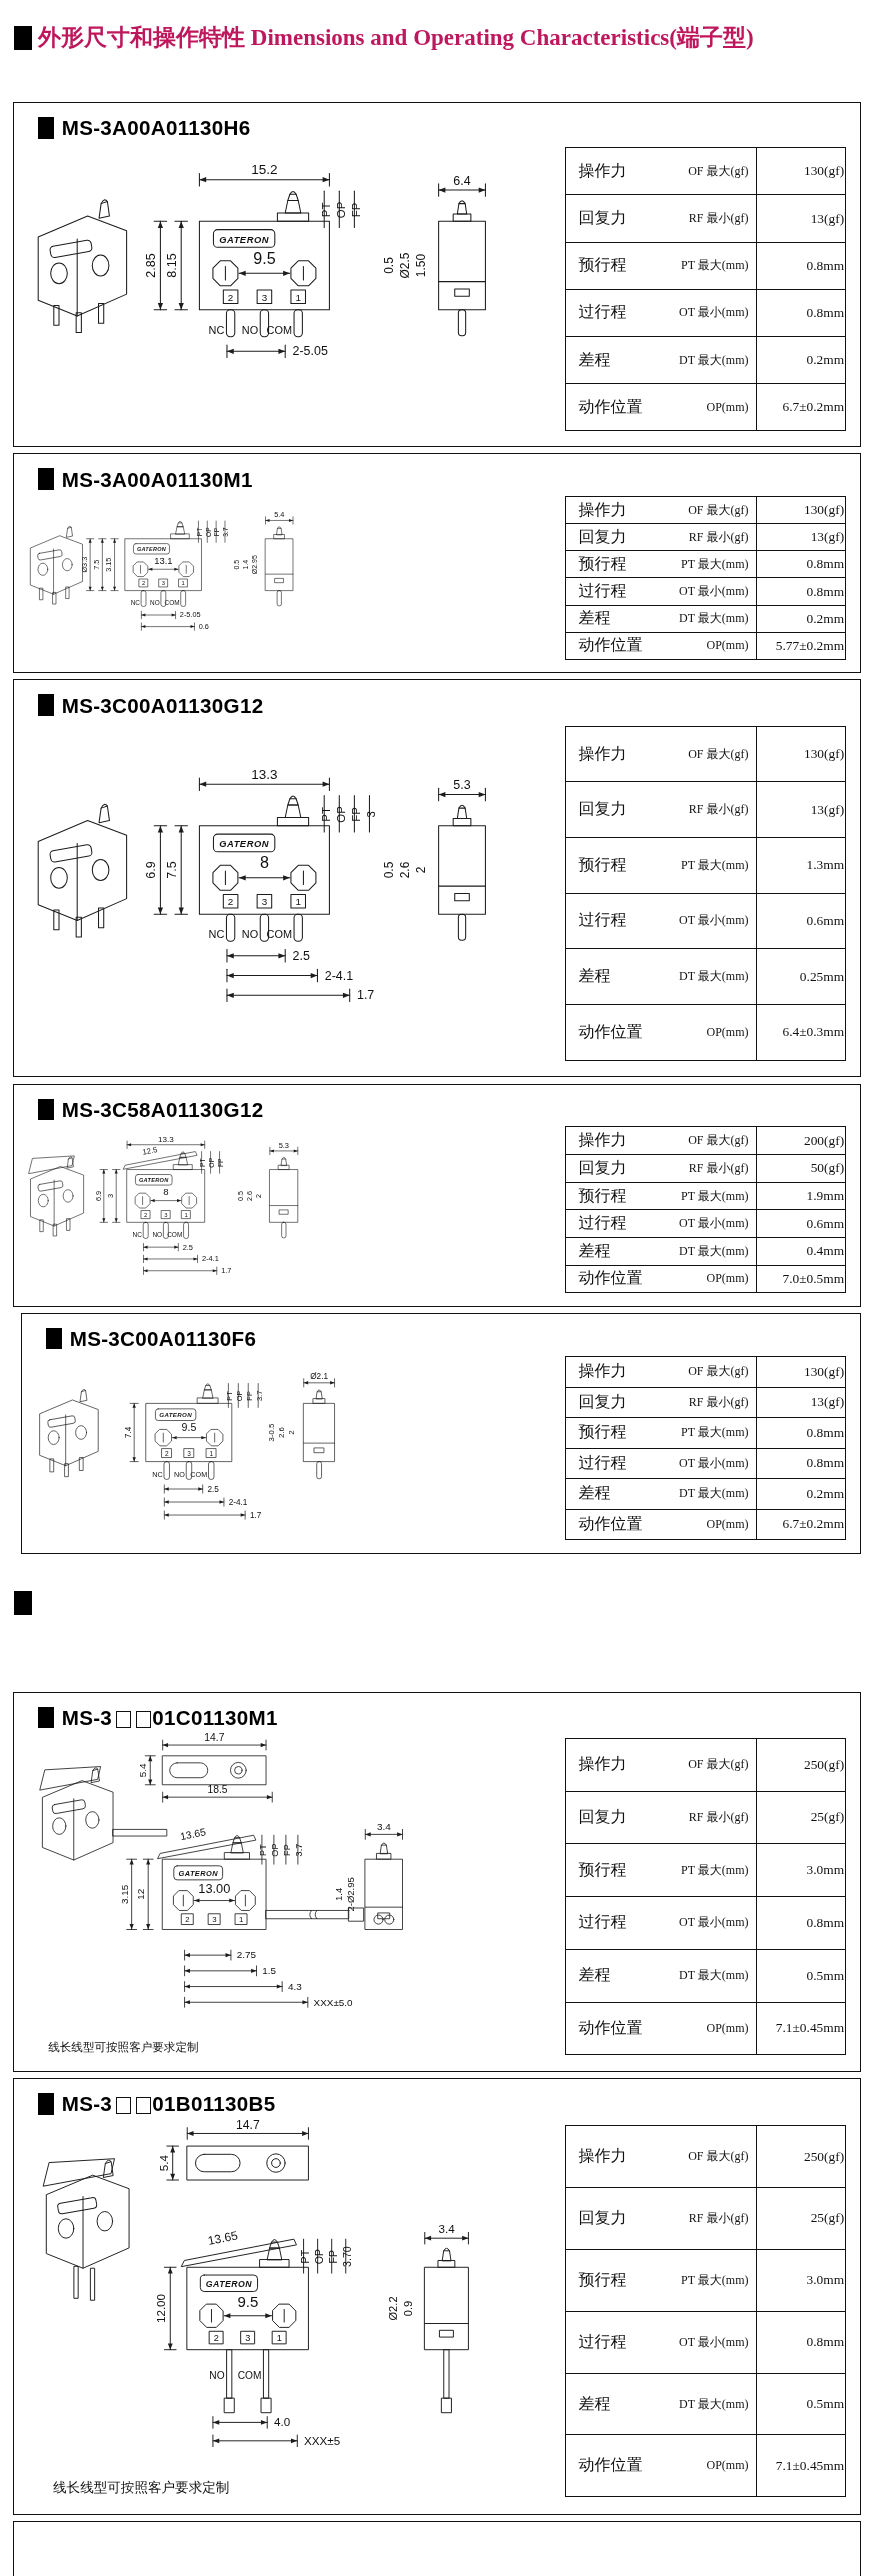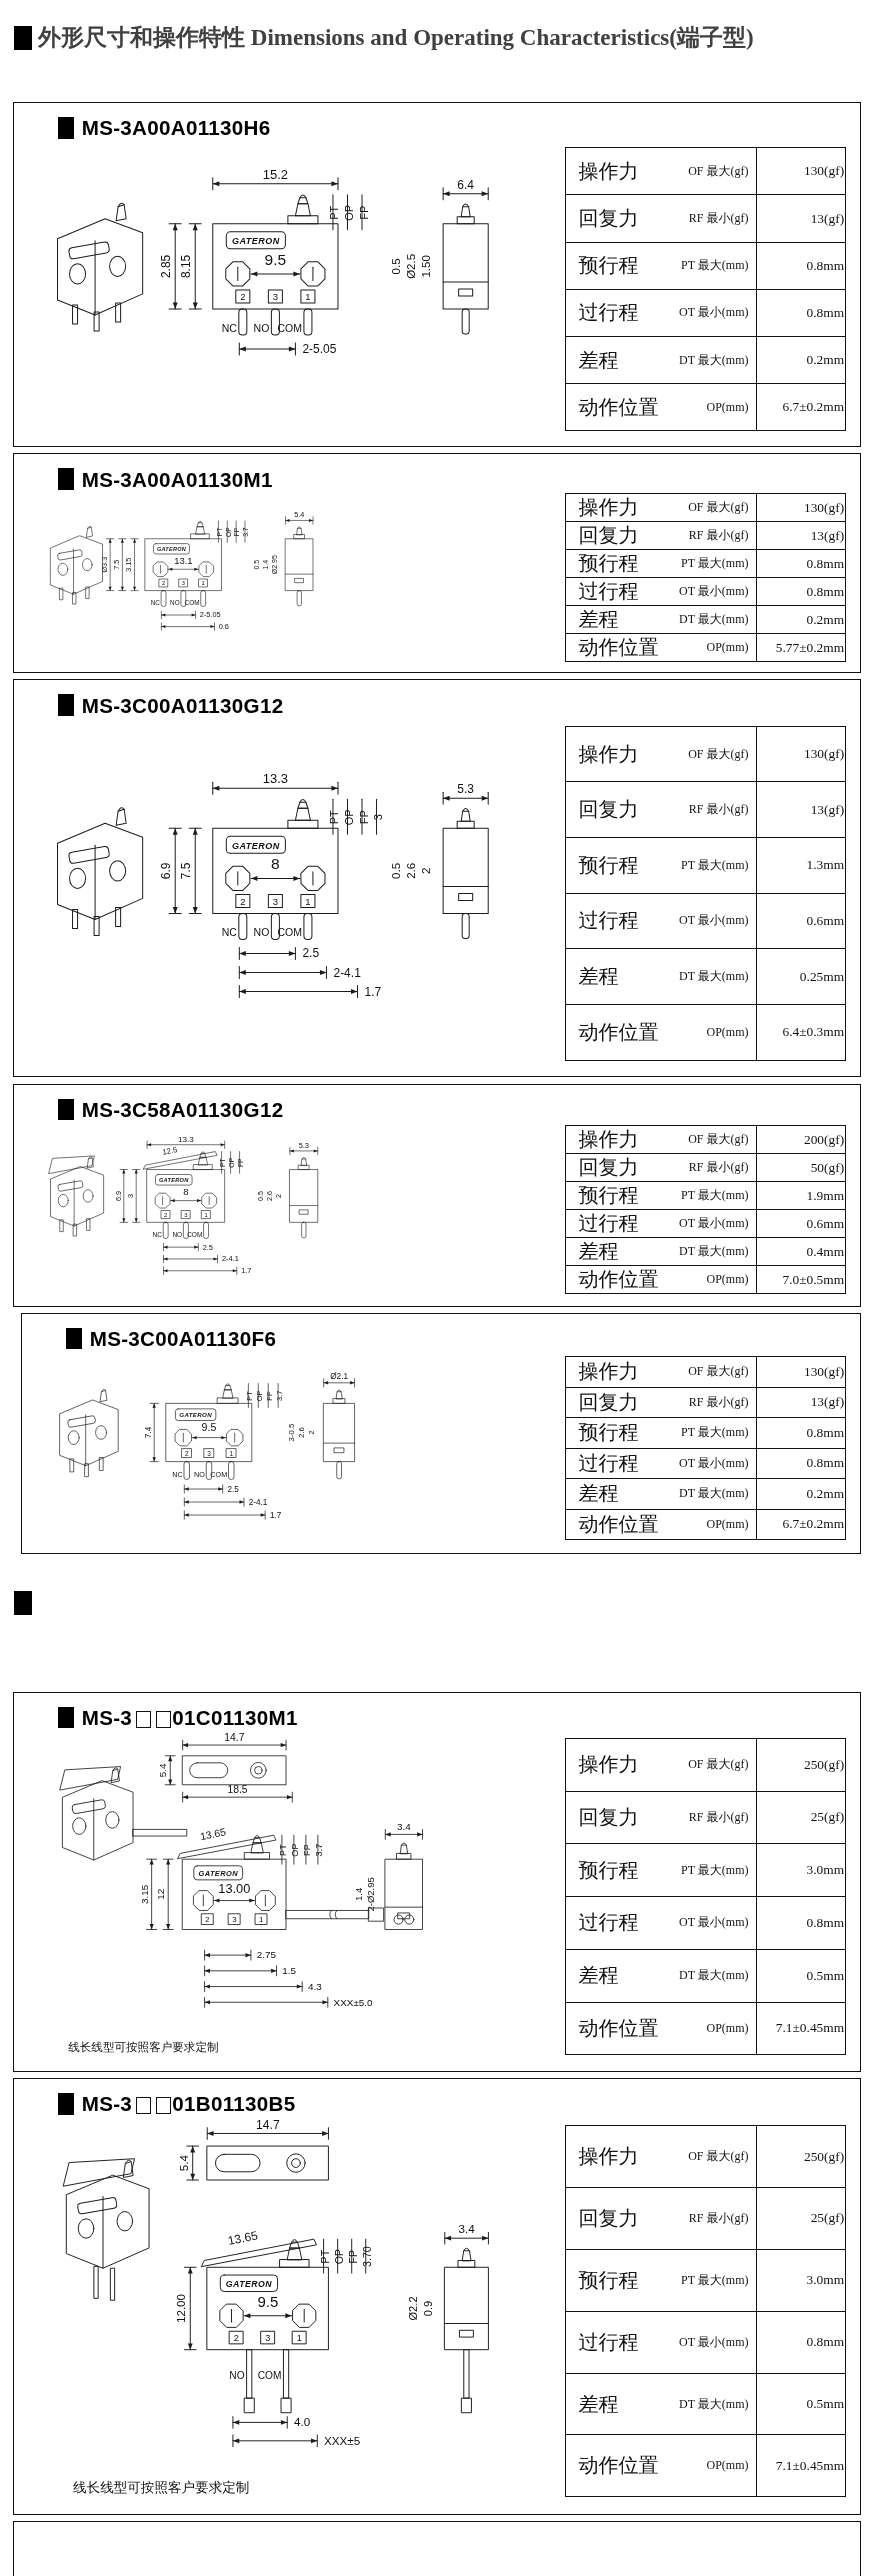--- a/index.html
+++ b/index.html
@@ -1,39 +1,39 @@
 <!DOCTYPE html>
 <html style="font-size:8.2px"><head>
 <meta charset="utf-8">
 <style>
   html,body{margin:0;padding:0;background:#fff;}
   body{width:876px;color:#111;font-family:"Liberation Sans","DejaVu Sans",sans-serif;}
   .page{width:876px;box-sizing:border-box;padding-bottom:23px;background:#fff;}
   .heading{display:flex;align-items:center;gap:6.2px;margin:23px 13px 0 14.4px;
     font-family:"Liberation Serif","DejaVu Serif",serif;font-weight:700;font-size:23px;line-height:29px;
-    color:#404040;white-space:nowrap;}
+    color:#be185d;white-space:nowrap;}
   .heading .sq{width:17.5px;height:24px;background:#000;flex:none;}
   .heading.heading2{margin-top:37px;}
-  .model-box{box-sizing:border-box;margin:6.2px 15.5px 0 13px;border:1px solid #111;background:#fff;padding-left:20px;}
+  .model-box{box-sizing:border-box;margin:6.2px 15.5px 0 13px;border:1px solid #111;background:#fff;}
   #sections-terminal .model-box:first-child{margin-top:50px;}
   #sections-wire .model-box:first-child{margin-top:77px;}
   .model-title{display:flex;align-items:center;padding:12.4px 0 0 24px;height:25px;}
   .sq2{width:15.5px;height:21.6px;background:#000;flex:none;margin-right:8.2px;}
   .model-text{font-weight:700;font-size:20.6px;line-height:23px;letter-spacing:0.3px;color:#000;
     font-family:"Liberation Sans","DejaVu Sans",sans-serif;}
   .phbox{width:13px;height:15px;border:1.5px solid #111;display:inline-block;margin:3.1px 1.5px 0 3.6px;flex:none;}
   .model-content{display:flex;align-items:stretch;height:calc(100% - 41px);padding:1px 13.4px 5.2px 6.2px;
     box-sizing:border-box;gap:4.1px;}
   .drawing{flex:1 1 auto;min-width:0;position:relative;}
   .drawing svg{display:block;}
   .spec-table{border-collapse:collapse;width:281px;flex:none;height:96%;align-self:center;table-layout:fixed;}
   .spec-table td{border:1px solid #111;}
   td.spec-label{width:170px;padding:0 7.2px 0 12.4px;}
   .lblrow{display:flex;justify-content:space-between;align-items:center;gap:4.1px;}
-  .spec-name{font-family:"Liberation Serif","DejaVu Serif",serif;font-size:20px;}
+  .spec-name{font-family:"Liberation Serif","DejaVu Serif",serif;font-size:16px;}
   .spec-code{font-family:"Liberation Serif","DejaVu Serif",serif;font-size:12px;white-space:nowrap;text-align:right;}
   td.spec-value{text-align:right;font-family:"Liberation Serif","DejaVu Serif",serif;font-size:13.4px;}
   
   .dl{stroke:#1c1c1c;fill:none;stroke-width:2;stroke-linecap:round;stroke-linejoin:round;}
   .fillk{fill:#1c1c1c;stroke:none;}
   .dtext{fill:#111;font-family:"Liberation Sans","DejaVu Sans",sans-serif;}
   .dtext.cn{font-family:"Liberation Serif","DejaVu Serif",serif;}
   .brandtext{font-style:italic;font-weight:700;letter-spacing:1px;}
 </style>
 </head>

